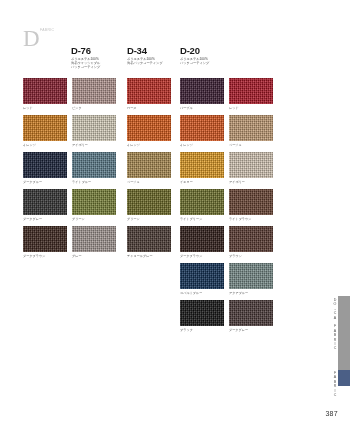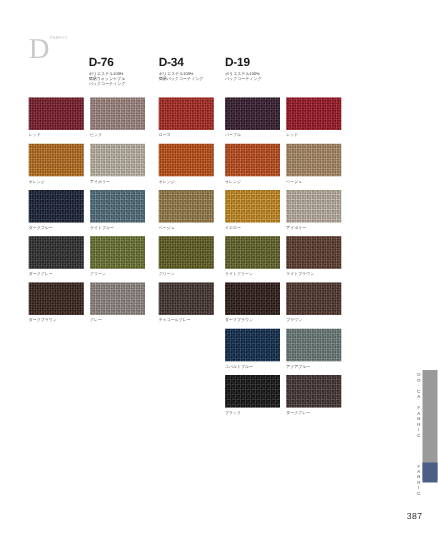--- a/index.html
+++ b/index.html
@@ -156,21 +156,21 @@
       </div>
       <div class="swatch-cell" style="left: 127px; top: 189px;">
         <div class="swatch" style="background: repeating-linear-gradient(90deg, rgba(255, 255, 255, 0.13) 0px, rgba(255, 255, 255, 0.13) 1px, rgba(0, 0, 0, 0.16) 1px, rgba(0, 0, 0, 0.16) 2px) 0% 0% / 2px 2px, repeating-linear-gradient(0deg, rgba(255, 255, 255, 0.1) 0px, rgba(255, 255, 255, 0.1) 1px, rgba(0, 0, 0, 0.18) 1px, rgba(0, 0, 0, 0.18) 2px) 0% 0% / 2px 2px, repeating-linear-gradient(-45deg, rgba(255, 255, 255, 0.07) 0px, rgba(255, 255, 255, 0.07) 2px, rgba(0, 0, 0, 0.07) 2px, rgba(0, 0, 0, 0.07) 4px) 0% 0% / 4px 4px,  0% 0% / auto rgb(110, 107, 34);"></div>
         <div class="sw-label">グリーン</div>
       </div>
       <div class="swatch-cell" style="left: 127px; top: 226px;">
         <div class="swatch" style="background: repeating-linear-gradient(90deg, rgba(255, 255, 255, 0.13) 0px, rgba(255, 255, 255, 0.13) 1px, rgba(0, 0, 0, 0.16) 1px, rgba(0, 0, 0, 0.16) 2px) 0% 0% / 2px 2px, repeating-linear-gradient(0deg, rgba(255, 255, 255, 0.1) 0px, rgba(255, 255, 255, 0.1) 1px, rgba(0, 0, 0, 0.18) 1px, rgba(0, 0, 0, 0.18) 2px) 0% 0% / 2px 2px, repeating-linear-gradient(45deg, rgba(255, 255, 255, 0.07) 0px, rgba(255, 255, 255, 0.07) 2px, rgba(0, 0, 0, 0.07) 2px, rgba(0, 0, 0, 0.07) 4px) 0% 0% / 4px 4px,  0% 0% / auto rgb(74, 58, 51);"></div>
         <div class="sw-label">チャコールグレー</div>
       </div>
       <div class="grp" style="left: 180px; top: 46px;">
-        <div class="grp-code">D-19</div>
+        <div class="grp-code">D-20</div>
         <div>
           <div class="grp-spec" style="margin-top: 2px;">ポリエステル100%</div>
           <div class="grp-spec" style="margin-top: 0px;">バックコーティング</div>
         </div>
       </div>
       <div class="swatch-cell" style="left: 180px; top: 78px;">
         <div class="swatch" style="background: repeating-linear-gradient(90deg, rgba(255, 255, 255, 0.13) 0px, rgba(255, 255, 255, 0.13) 1px, rgba(0, 0, 0, 0.16) 1px, rgba(0, 0, 0, 0.16) 2px) 0% 0% / 2px 2px, repeating-linear-gradient(0deg, rgba(255, 255, 255, 0.1) 0px, rgba(255, 255, 255, 0.1) 1px, rgba(0, 0, 0, 0.18) 1px, rgba(0, 0, 0, 0.18) 2px) 0% 0% / 2px 2px, repeating-linear-gradient(-45deg, rgba(255, 255, 255, 0.07) 0px, rgba(255, 255, 255, 0.07) 2px, rgba(0, 0, 0, 0.07) 2px, rgba(0, 0, 0, 0.07) 4px) 0% 0% / 4px 4px,  0% 0% / auto rgb(58, 27, 49);"></div>
         <div class="sw-label">パープル</div>
       </div>
       <div class="swatch-cell" style="left: 229px; top: 78px;">

